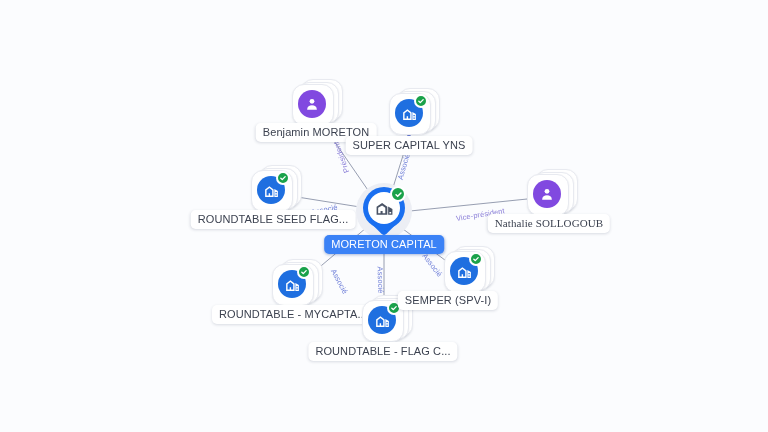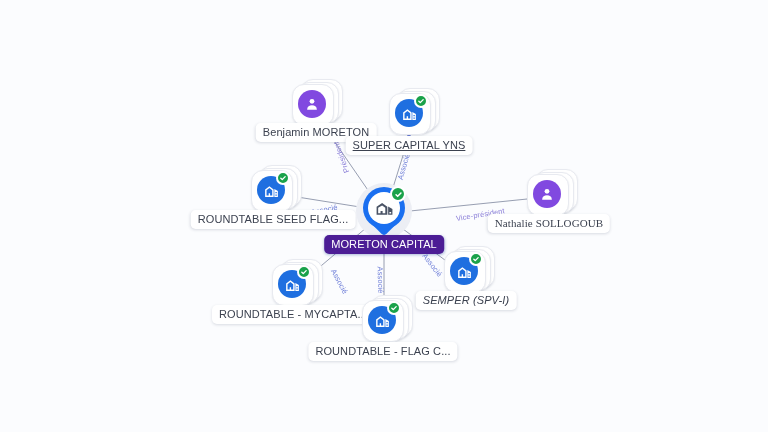--- a/index.html
+++ b/index.html
@@ -136,21 +136,21 @@
     background: #ffffff;
     border-radius: 5px;
     padding: 3px 7px 4px 7px;
     font-size: 11px;
     color: #3c4250;
     letter-spacing: 0.1px;
     box-shadow: 0 1px 3px rgba(40,50,80,0.16);
     transform: translateX(-50%);
   }
   .node-label.selected {
-    background: #4c1d95;
+    background: #3b82f6;
     color: #ffffff;
     box-shadow: 0 1px 3px rgba(20,60,150,0.35);
   }
 
   .edge-label {
     position: absolute;
     white-space: nowrap;
     font-size: 7.5px;
     letter-spacing: 0.1px;
     transform-origin: 0 50%;
@@ -219,21 +219,21 @@
               <path fill="#ffffff" d="M16 21V9.8l5 3V21h-5zm1.6-1.6h1.8v-1.9h-1.8v1.9zm0-3.4h1.8v-1.9h-1.8V16z"></path>
             </svg>
           </div>
           <div class="badge-check">
             <svg width="8" height="8" viewBox="0 0 24 24" aria-hidden="true">
               <path fill="none" stroke="#ffffff" stroke-width="4" stroke-linecap="round" stroke-linejoin="round" d="M5.5 12.6l4.3 4.3 8.7-9"></path>
             </svg>
           </div>
         </div>
       </div>
-      <div class="node-label" style="left: 409px; top: 136px; text-decoration: underline;">SUPER CAPITAL YNS</div>
+      <div class="node-label" style="left: 409px; top: 136px;">SUPER CAPITAL YNS</div>
       <div class="node" style="left: 549px; top: 196px;">
         <div class="node-stack">
           <div class="card c3"></div>
           <div class="card c2"></div>
           <div class="card c1"></div>
           <div class="avatar person">
             <svg width="16" height="16" viewBox="0 0 24 24" aria-hidden="true">
               <circle cx="12" cy="8" r="3.6" fill="#ffffff"></circle>
               <path fill="#ffffff" d="M4.8 20c0-3.7 3.2-6 7.2-6s7.2 2.3 7.2 6v.6H4.8V20z"></path>
             </svg>
@@ -309,21 +309,21 @@
               <path fill="#ffffff" d="M16 21V9.8l5 3V21h-5zm1.6-1.6h1.8v-1.9h-1.8v1.9zm0-3.4h1.8v-1.9h-1.8V16z"></path>
             </svg>
           </div>
           <div class="badge-check">
             <svg width="8" height="8" viewBox="0 0 24 24" aria-hidden="true">
               <path fill="none" stroke="#ffffff" stroke-width="4" stroke-linecap="round" stroke-linejoin="round" d="M5.5 12.6l4.3 4.3 8.7-9"></path>
             </svg>
           </div>
         </div>
       </div>
-      <div class="node-label" style="left: 466px; top: 291px; font-style: italic;">SEMPER (SPV-I)</div>
+      <div class="node-label" style="left: 448px; top: 291px;">SEMPER (SPV-I)</div>
       <div class="node node-central" style="left: 384px; top: 211px;">
         <div class="pin-halo"></div>
         <div class="pin">
           <div class="pin-tail"></div>
           <div class="pin-body"></div>
           <div class="pin-inner">
             <svg width="19" height="19" viewBox="0 0 24 24" aria-hidden="true">
               <path fill="#4a5365" d="M2 20V9.8L9 5.2l6.6 4.6V20H2zm2-2h3v-3h2.6v3H13v-7.1L9 8.1 4 11V18z"></path>
               <path fill="#4a5365" d="M16.6 20V9.4L22 12.5V20h-5.4zm1.6-1.6h2.2v-2h-2.2v2z"></path>
             </svg>

